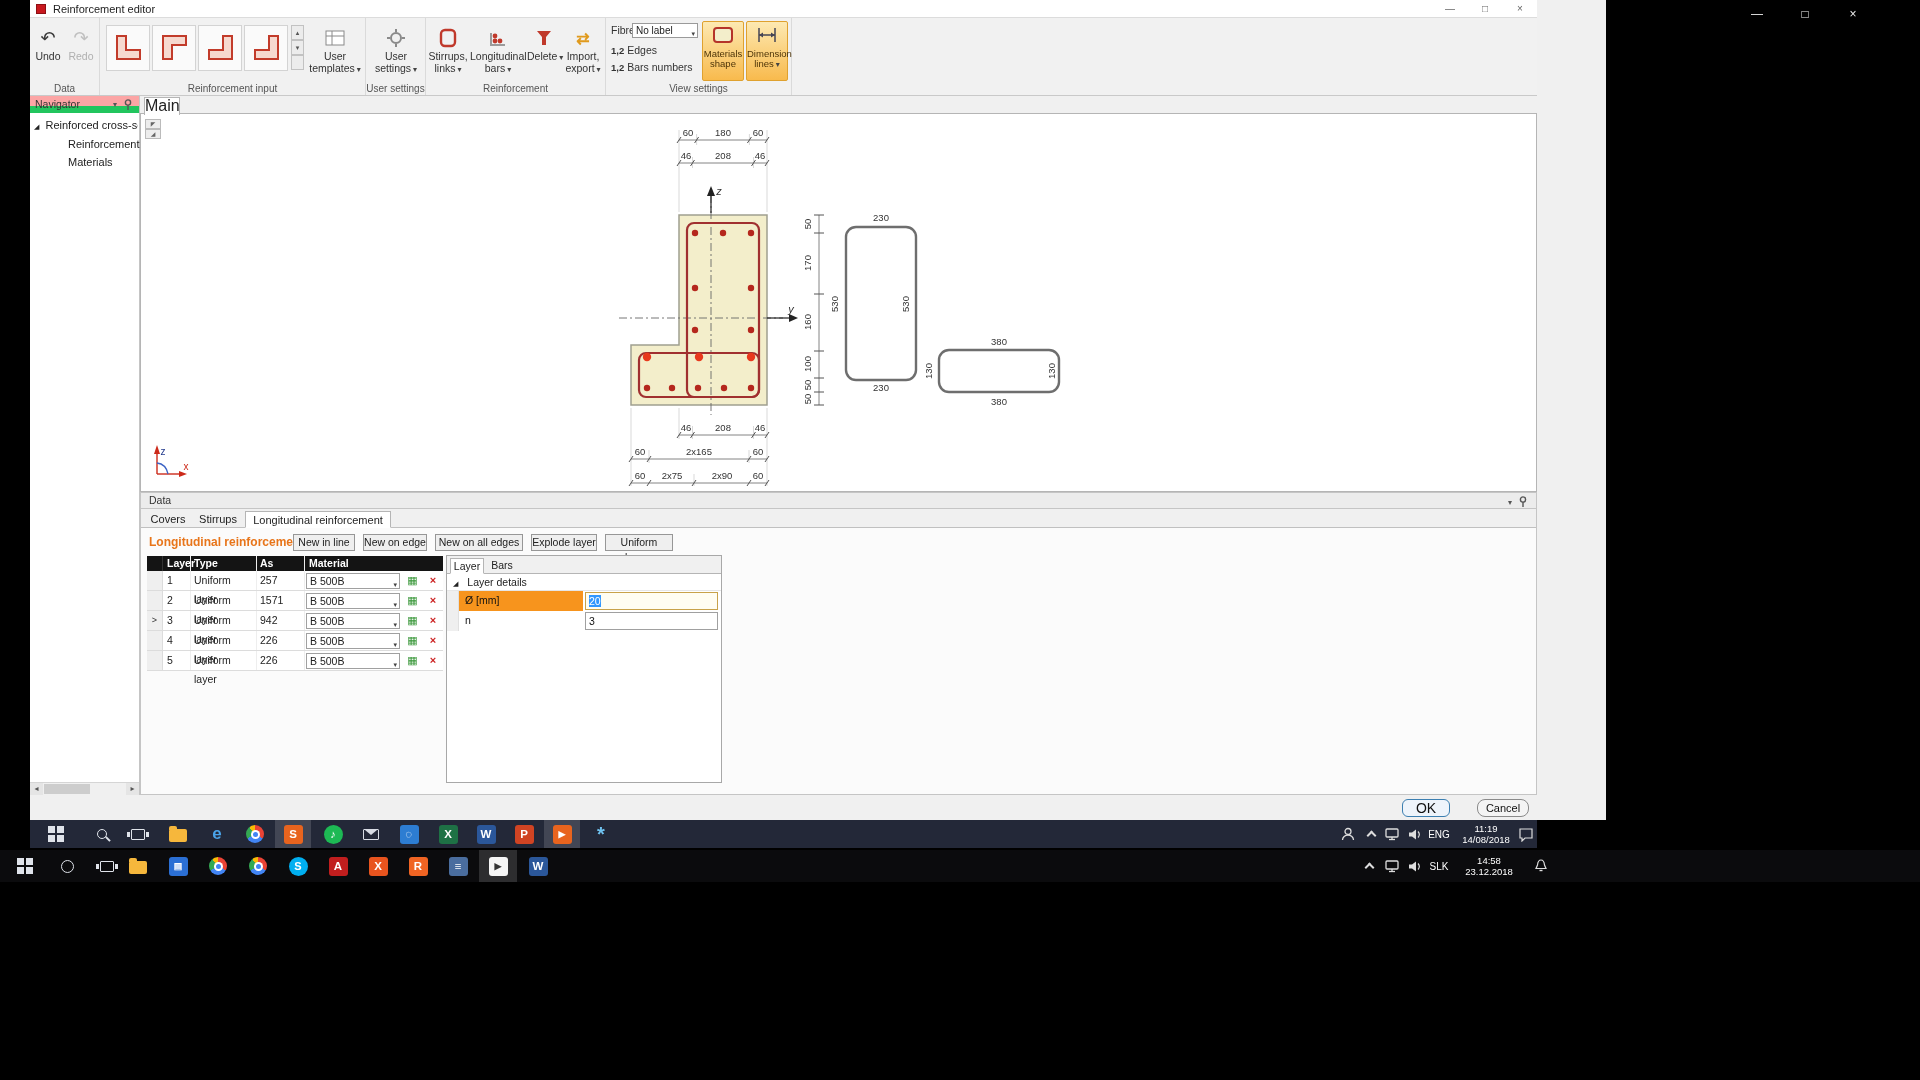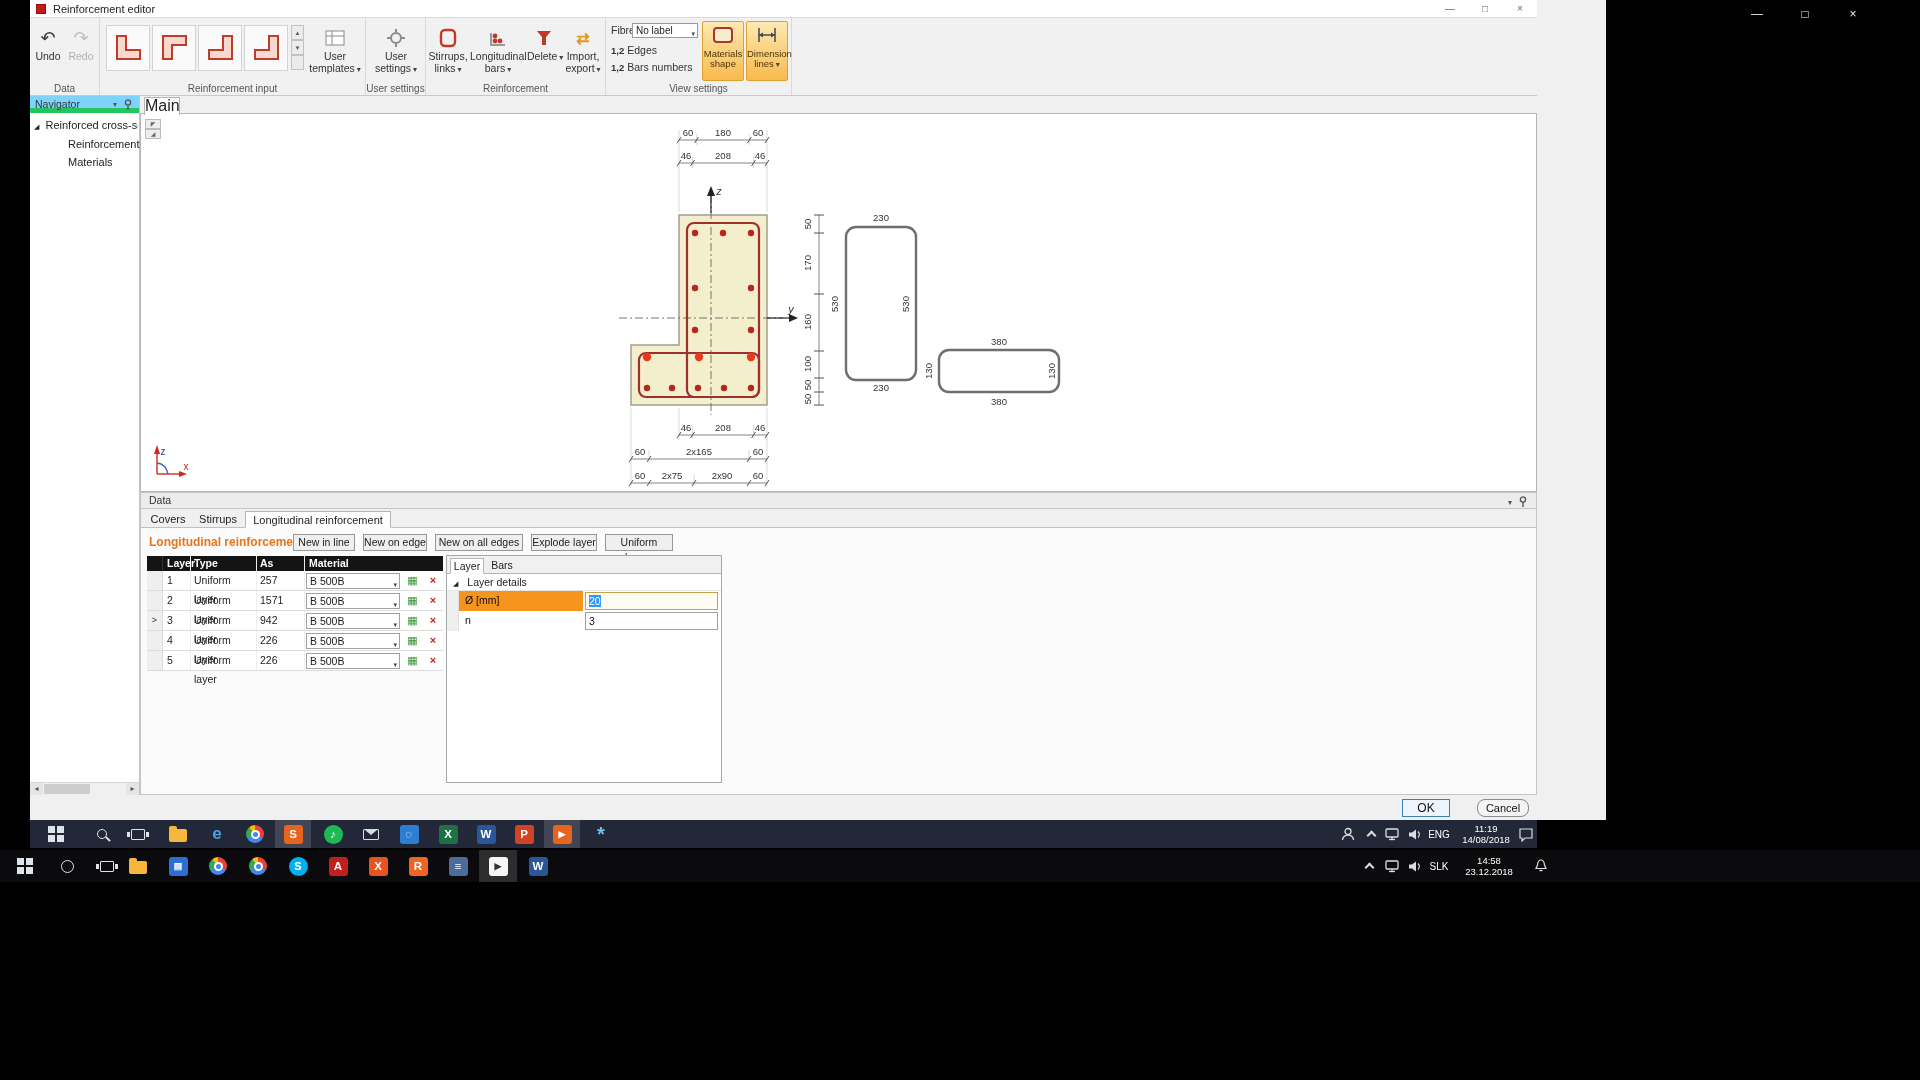--- a/index.html
+++ b/index.html
@@ -22,21 +22,21 @@
   .tile{position:absolute;top:7px;width:44px;height:46px;background:#fafafa;border:1px solid #d3d3d3;display:flex;align-items:center;justify-content:center}
   .scrollcol{position:absolute;top:7px;width:13px;height:46px}
   .scrollcol div{height:15px;border:1px solid #c2c2c2;background:#ececec;font-size:7px;color:#555;text-align:center;line-height:13px}
   .vtoggle{position:absolute;top:3px;width:42px;height:60px;background:linear-gradient(#fde9b2,#f8ba4d);border:1px solid #dfa12f;border-radius:2px;font-size:9.5px;line-height:10.5px;text-align:center;color:#4d3408}
   .vrow{position:absolute;font-size:10.5px;color:#333}
   .vpre{font-weight:bold;font-size:9.5px;margin-right:3px}
   .fdd{position:absolute;left:26px;top:2px;width:66px;height:15px;background:#fff;border:1px solid #9a9a9a;font-size:10px;color:#222;line-height:13px;padding-left:3px}
   .fdd .ar{position:absolute;right:2px;top:3px;font-size:7px;color:#444}
   
   .nav{position:absolute;left:0;top:96px;width:110px;height:699px;background:#fff;border-right:1px solid #c5c5c5}
-  .navhead{position:absolute;left:0;top:0;width:100%;height:17px;background:#7dd3fc;border-bottom:5px solid #22c55e;font-size:10.5px;color:#333;line-height:16px;padding-left:5px}
+  .navhead{position:absolute;left:0;top:0;width:100%;height:17px;background:#fca5a5;border-bottom:7px solid #22c55e;font-size:10.5px;color:#333;line-height:16px;padding-left:5px}
   .treeitem{position:absolute;font-size:11px;color:#222;white-space:nowrap;overflow:hidden}
   .hsb{position:absolute;left:0;bottom:0;width:100%;height:13px;background:#f0f0f0;border-top:1px solid #d5d5d5}
   .hsb .b{position:absolute;top:0;width:13px;height:12px;font-size:8px;line-height:12px;text-align:center;color:#555;background:#e5e5e5}
   .hsb .thumb{position:absolute;left:14px;top:1px;width:46px;height:10px;background:#cdcdcd}
   
   .tabstrip{position:absolute;left:110px;top:96px;width:1397px;height:18px;background:#f0f0f0;border-bottom:1px solid #b5b5b5}
   .maintab{position:absolute;left:4px;top:1px;width:36px;height:18px;background:#fff;border:1px solid #b5b5b5;border-bottom:none;font-size:16px;text-align:center;line-height:16px;color:#222;z-index:2}
   .canvas{position:absolute;left:110px;top:114px;width:1397px;height:378px;background:#fff;border:1px solid #b5b5b5;border-top:none}
   .navwidget{position:absolute;left:4px;top:5px;width:16px;height:22px;z-index:3}
   .navwidget div{width:16px;height:10px;background:#ededed;border:1px solid #bbb;font-size:6px;line-height:8px;text-align:center;color:#666}
@@ -68,21 +68,21 @@
   .grouprow{position:absolute;left:0;top:18px;width:100%;height:17px;border-bottom:1px solid #e6e6e6;font-size:10.5px;color:#222;line-height:16px}
   .frow{position:absolute;left:0;width:100%;height:20px}
   .fgut{position:absolute;left:0;top:0;width:12px;height:20px;background:#efefef;border-right:1px solid #e0e0e0}
   .flab{position:absolute;left:12px;top:0;width:124px;height:20px;font-size:10.5px;line-height:19px;padding-left:6px;color:#111}
   .flab.hl{background:#f7941d}
   .ftb{position:absolute;left:138px;top:1px;width:133px;height:18px;background:#fff;border:1px solid #a0a0a0;font-size:10.5px;line-height:16px;padding-left:3px;color:#111}
   .ftb.edit{border:1px solid #c8a24a;background:#fffdf2}
   .selblue{background:#3297fd;color:#fff}
   
   .afooter{position:absolute;left:0;top:795px;width:1507px;height:25px;background:#f0f0f0}
-  .okbtn{position:absolute;left:1372px;top:4px;width:48px;height:18px;background:#eef4fb;border:1px solid #3c7fb1;border-radius:0;font-size:12px;text-align:center;line-height:16px;color:#111}
+  .okbtn{position:absolute;left:1372px;top:4px;width:48px;height:18px;background:#eef4fb;border:1px solid #3c7fb1;border-radius:6px;font-size:14px;text-align:center;line-height:16px;color:#111}
   .cancelbtn{position:absolute;left:1447px;top:4px;width:52px;height:18px;background:#f4f4f4;border:1px solid #8a8a8a;border-radius:8px;font-size:11px;text-align:center;line-height:16px;color:#111}
   
   .tb1{position:absolute;left:30px;top:820px;width:1507px;height:28px;background:#232838}
   .tb2{position:absolute;left:0;top:850px;width:1920px;height:32px;background:#0b0b0d}
   .tcell{position:absolute;top:0;width:36px;height:28px;display:flex;align-items:center;justify-content:center}
   .tcell2{position:absolute;top:0;width:38px;height:32px;display:flex;align-items:center;justify-content:center}
   .hlcell{background:rgba(255,255,255,.14)}
   .sq{width:19px;height:19px;border-radius:3px;color:#fff;font-weight:bold;font-size:11.5px;display:flex;align-items:center;justify-content:center}
   .circle{width:19px;height:19px;border-radius:50%;color:#fff;font-weight:bold;font-size:11px;display:flex;align-items:center;justify-content:center}
   .winlogo{display:grid;grid-template-columns:7px 7px;grid-template-rows:7px 7px;gap:1.5px}

